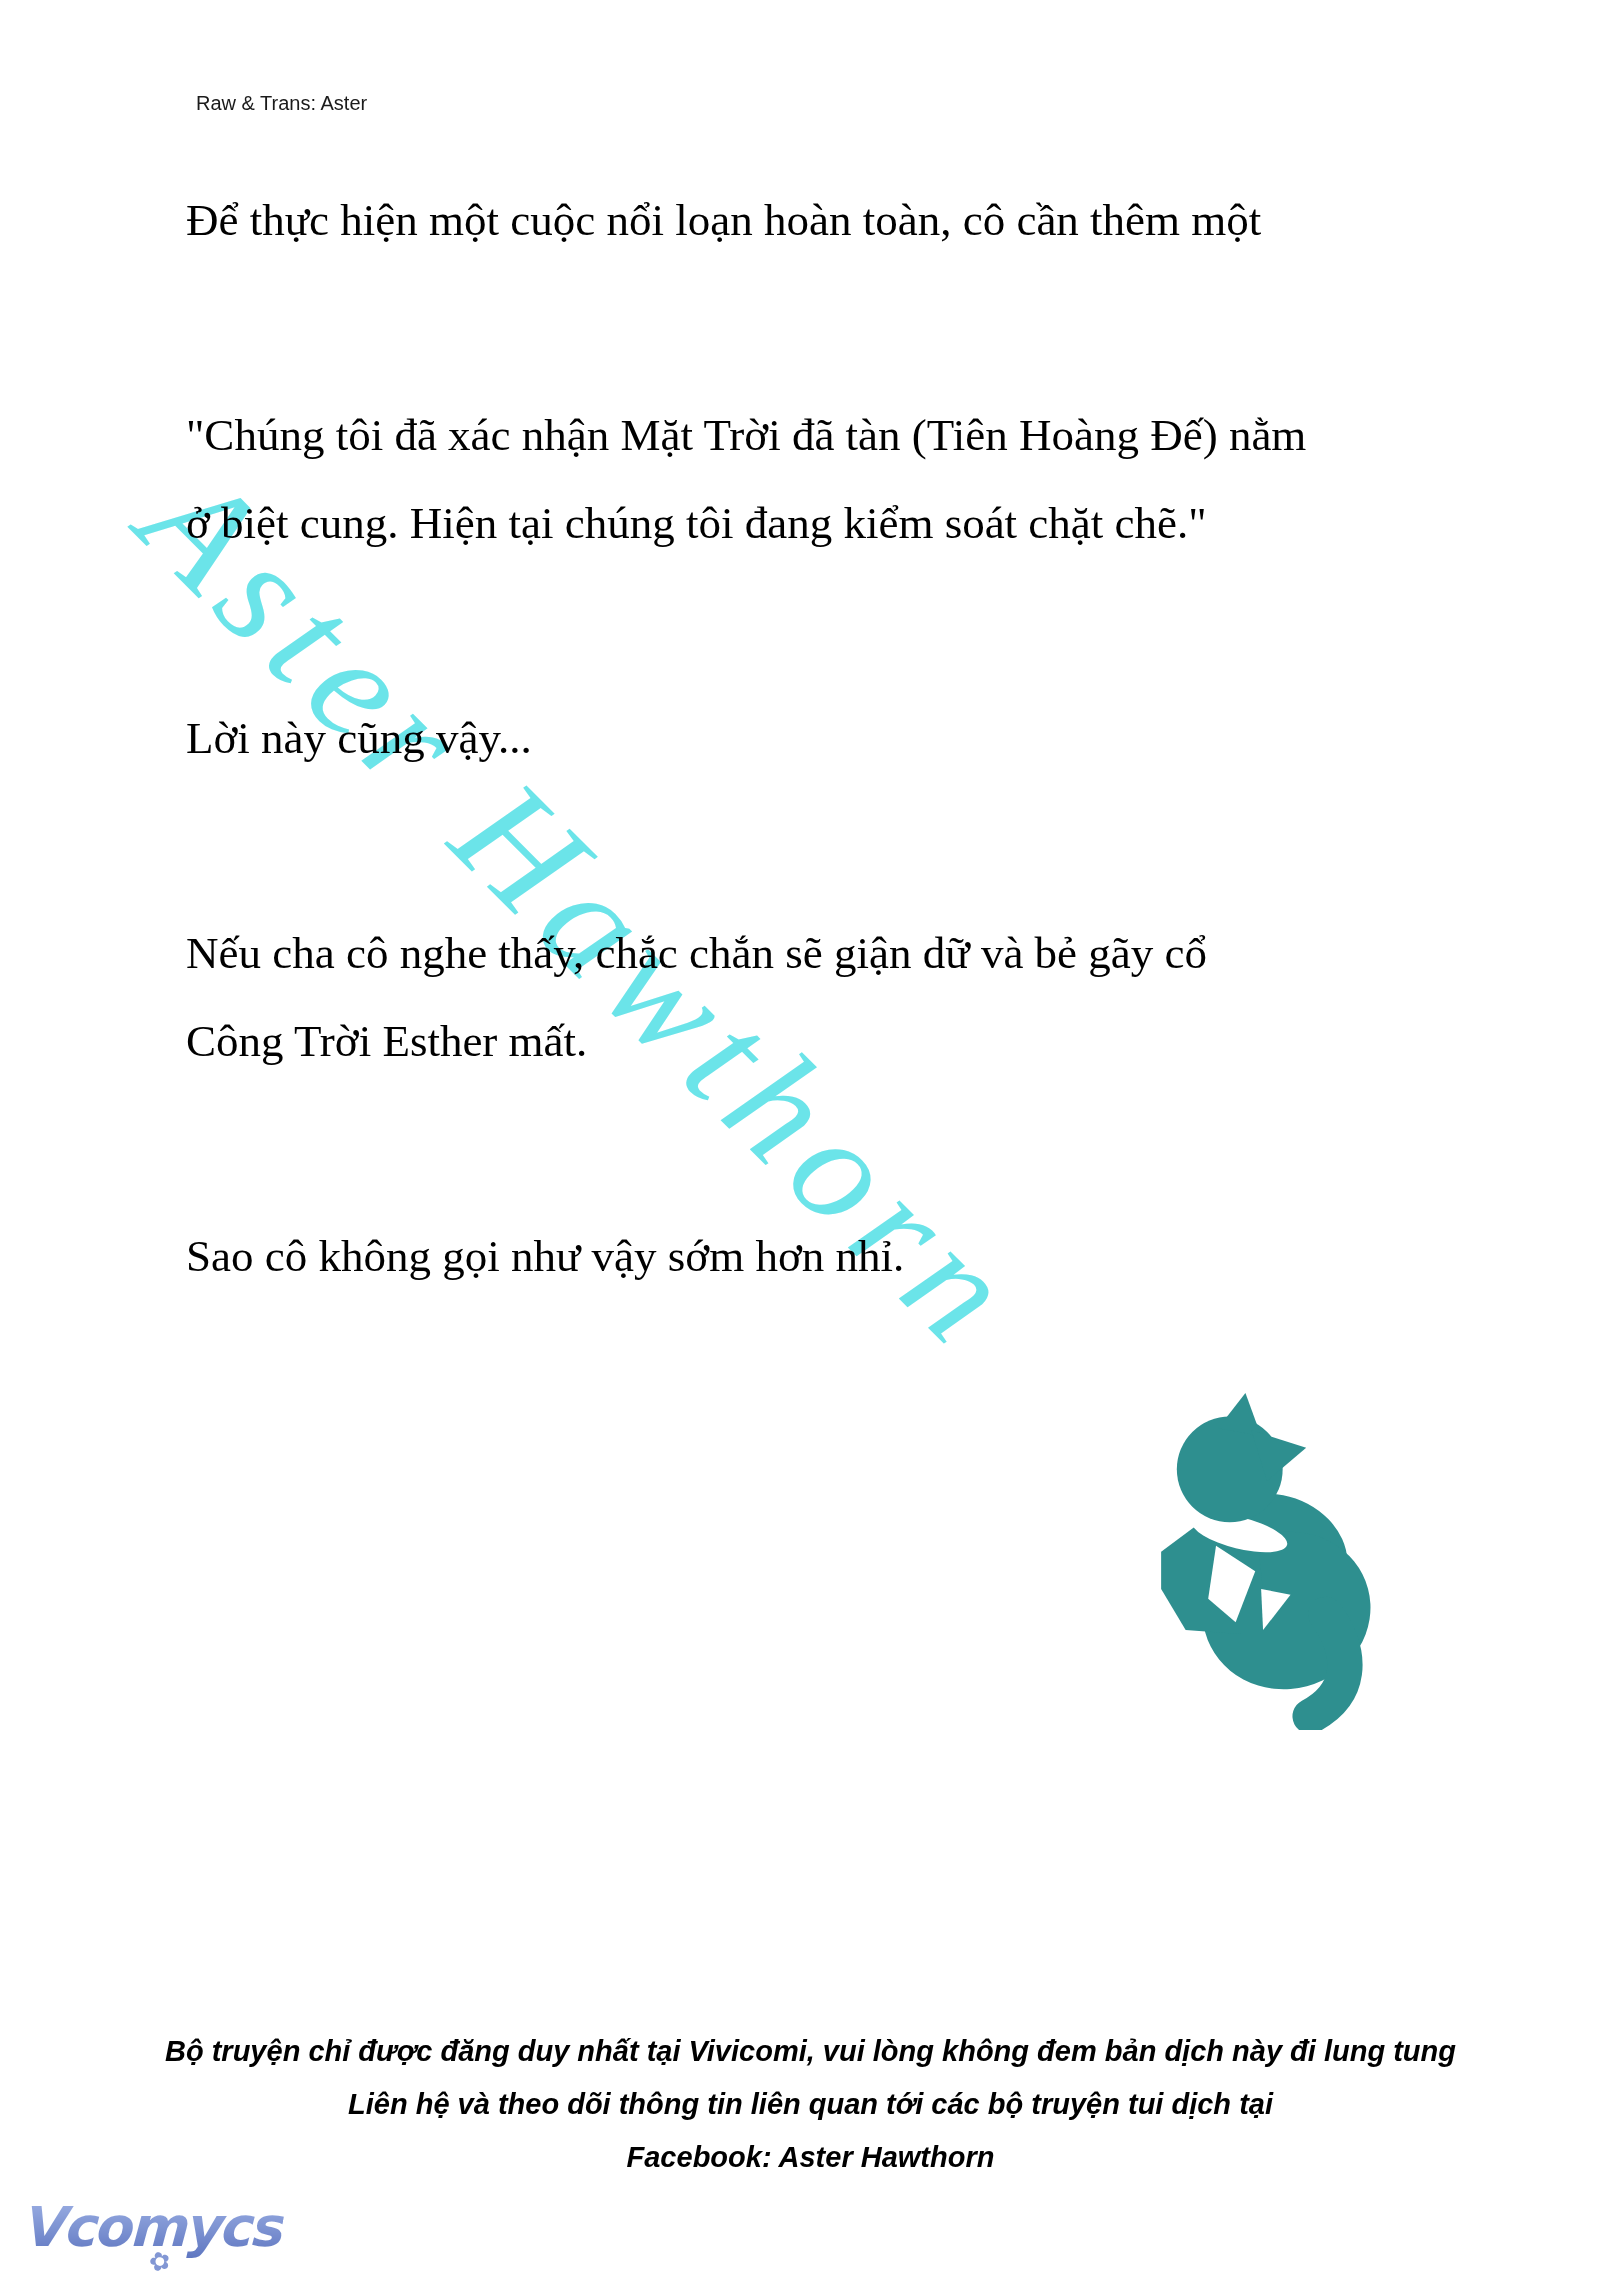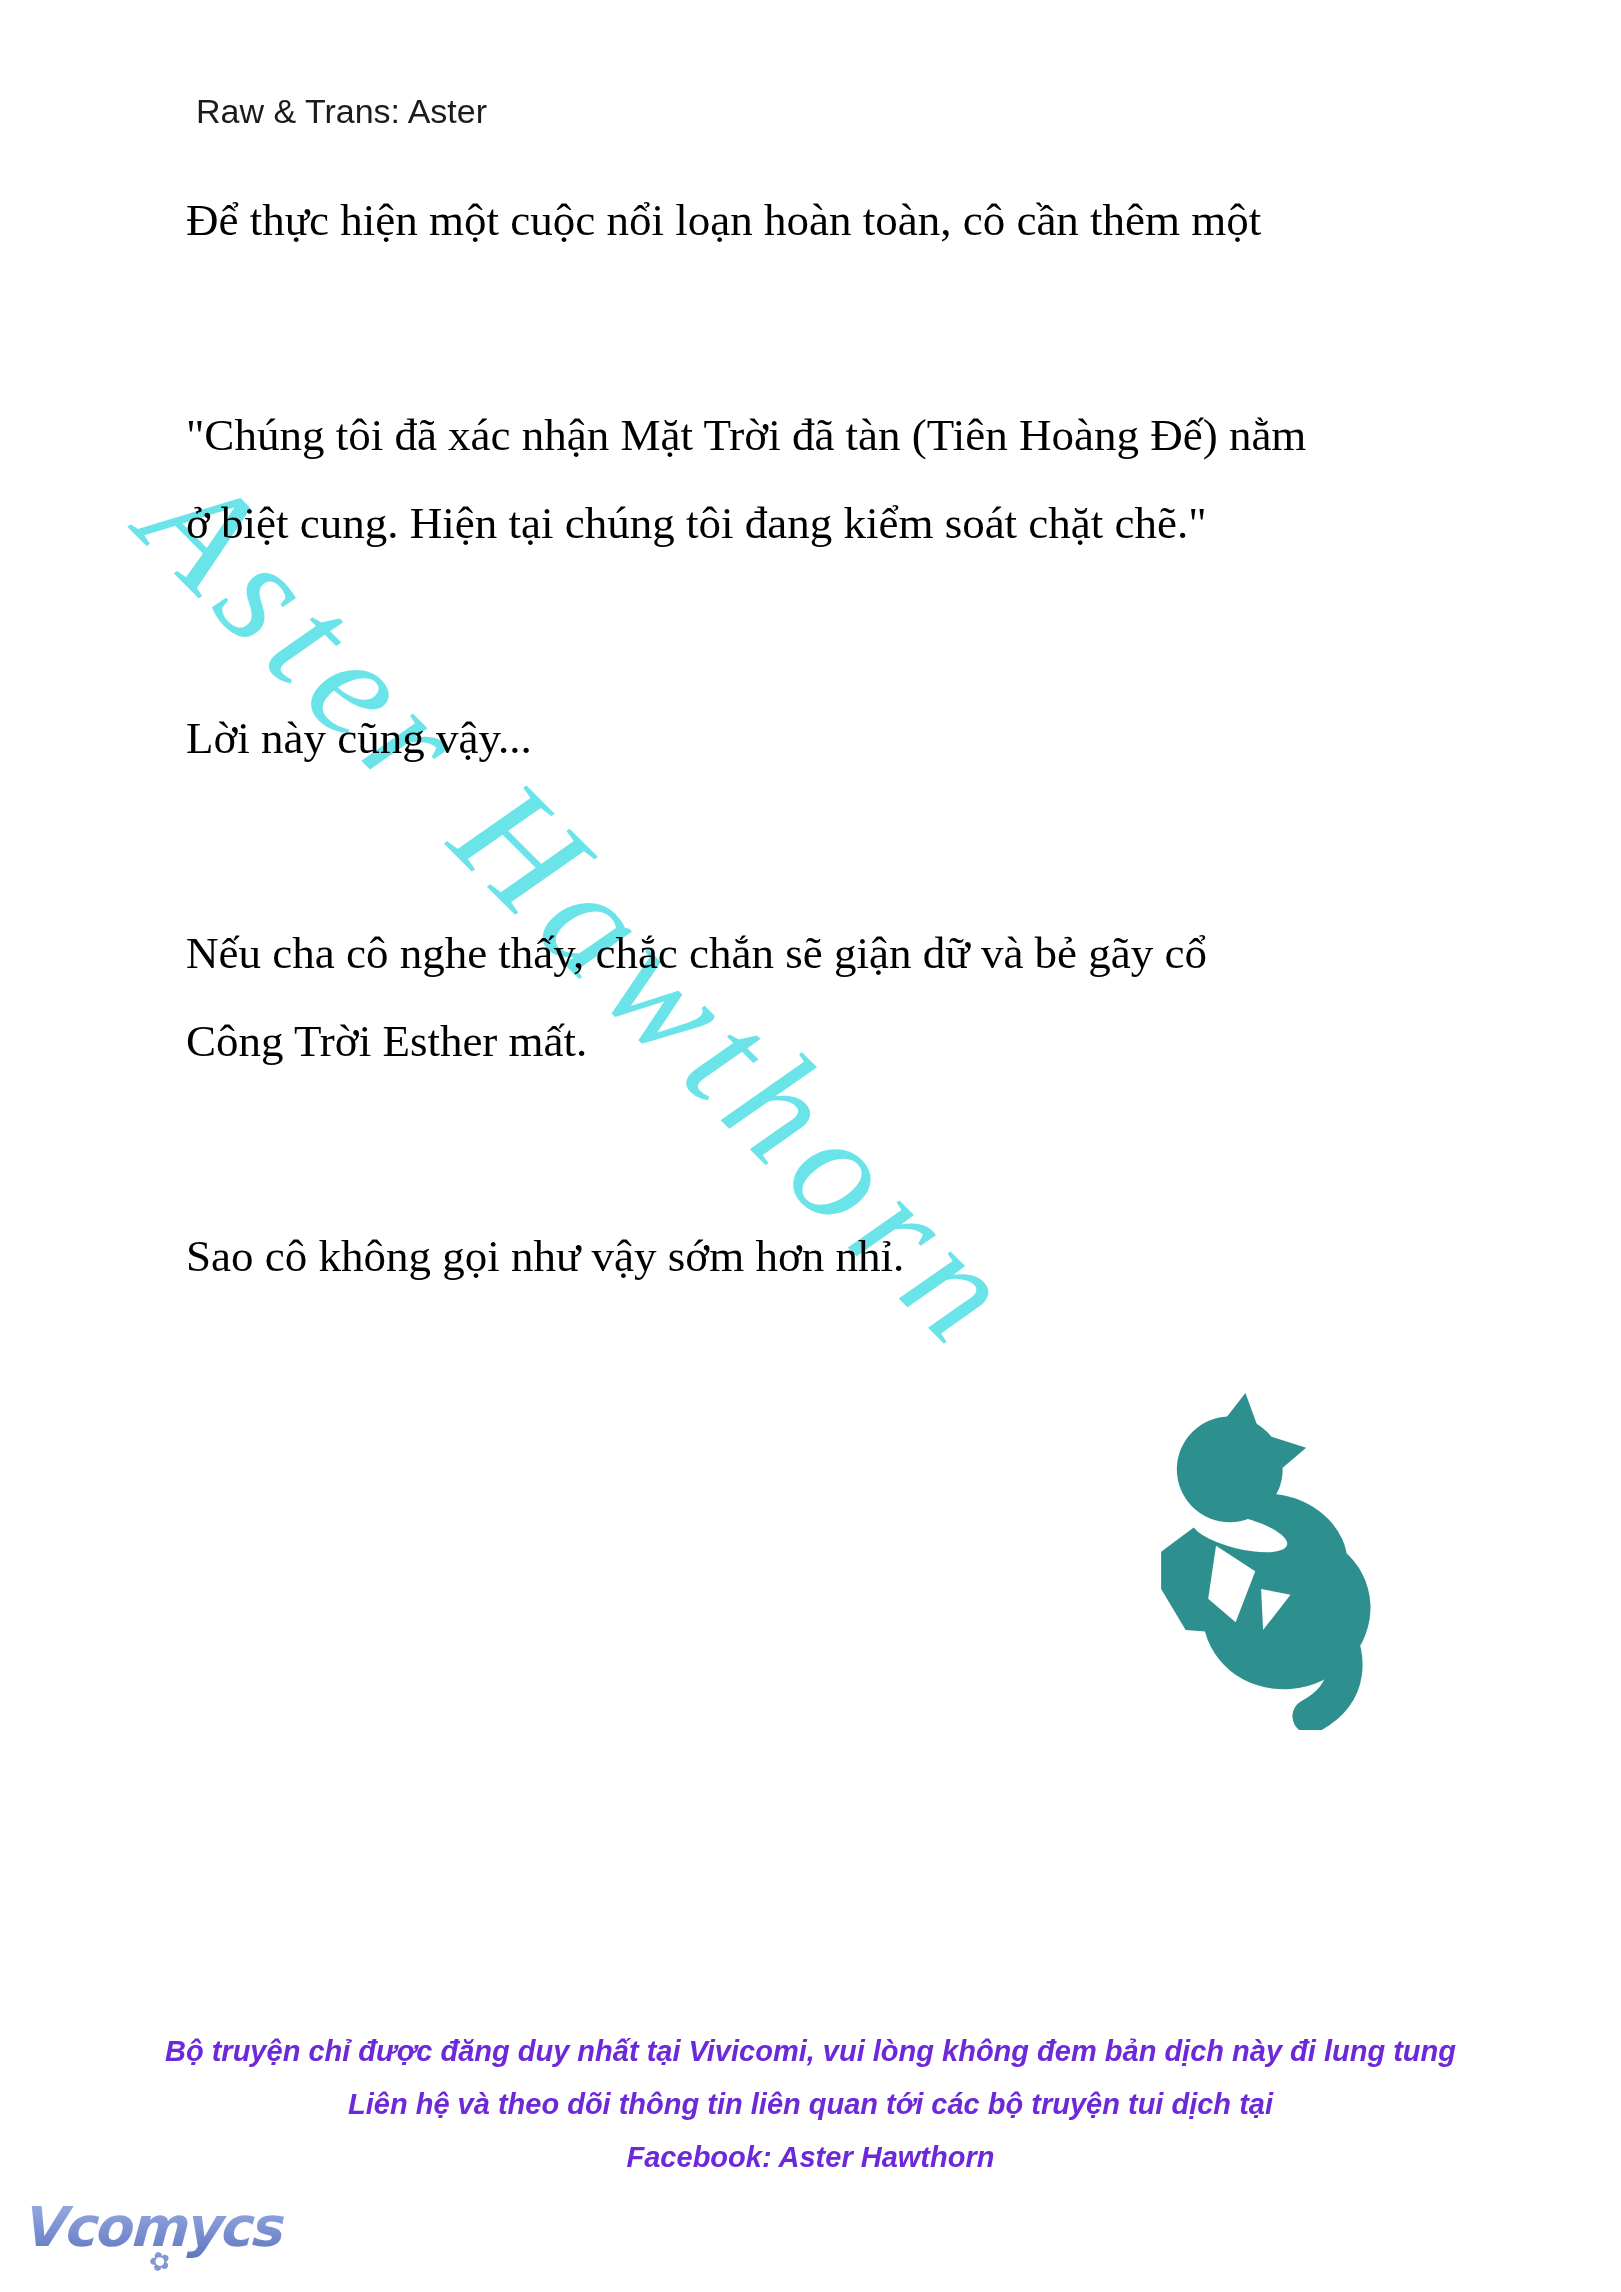--- a/index.html
+++ b/index.html
@@ -3,21 +3,21 @@
 <meta charset="utf-8">
 <style>
   html,body{margin:0;padding:0;background:#e8e8e8;}
   .page{
     position:relative;width:1621px;height:2293px;background:#ffffff;
     overflow:hidden;font-family:"Liberation Serif","DejaVu Serif",serif;
   }
   .header-credit{
     position:absolute;left:196px;top:92px;
     font-family:"Liberation Sans","DejaVu Sans",sans-serif;
-    font-size:34px;color:#1b1b1b;white-space:nowrap;z-index:3;
+    font-size:20px;color:#1b1b1b;white-space:nowrap;z-index:3;
   }
   .watermark{
     position:absolute;left:223px;top:443px;
     transform:rotate(45deg);transform-origin:0 0;
     font-family:"Liberation Serif","DejaVu Serif",serif;
     font-style:italic;font-size:152px;letter-spacing:13.7px;
     white-space:nowrap;z-index:1;line-height:1;
   }
   .body-text{position:absolute;left:186px;top:176px;width:1313px;z-index:3;}
   .para{margin:0 0 127px 0;}
@@ -92,21 +92,21 @@
         <polygon points="102,206 132,212 104,248"></polygon>
       </g>
       <g fill="currentColor">
         <circle cx="70" cy="84" r="54"></circle>
         <polygon points="58,42 86,6 102,50"></polygon>
         <polygon points="92,44 148,62 108,96"></polygon>
       </g>
     </svg>
   </div>
 
-  <div class="footer" style="color: #6d28d9;">
+  <div class="footer" style="color: #000000;">
     <div class="footer-line">Bộ truyện chỉ được đăng duy nhất tại Vivicomi, vui lòng không đem bản dịch này đi lung tung</div>
     <div class="footer-line">Liên hệ và theo dõi thông tin liên quan tới các bộ truyện tui dịch tại</div>
     <div class="footer-line">Facebook: Aster Hawthorn</div>
   </div>
 
   <div class="logo">
     <span class="logo-text" style="background-image: linear-gradient(rgb(157, 176, 228), rgb(95, 119, 193)); color: rgb(95, 119, 193);">Vcomycs</span>
     <span class="logo-flower" style="color: rgb(130, 151, 212);">✿</span>
   </div>
 

